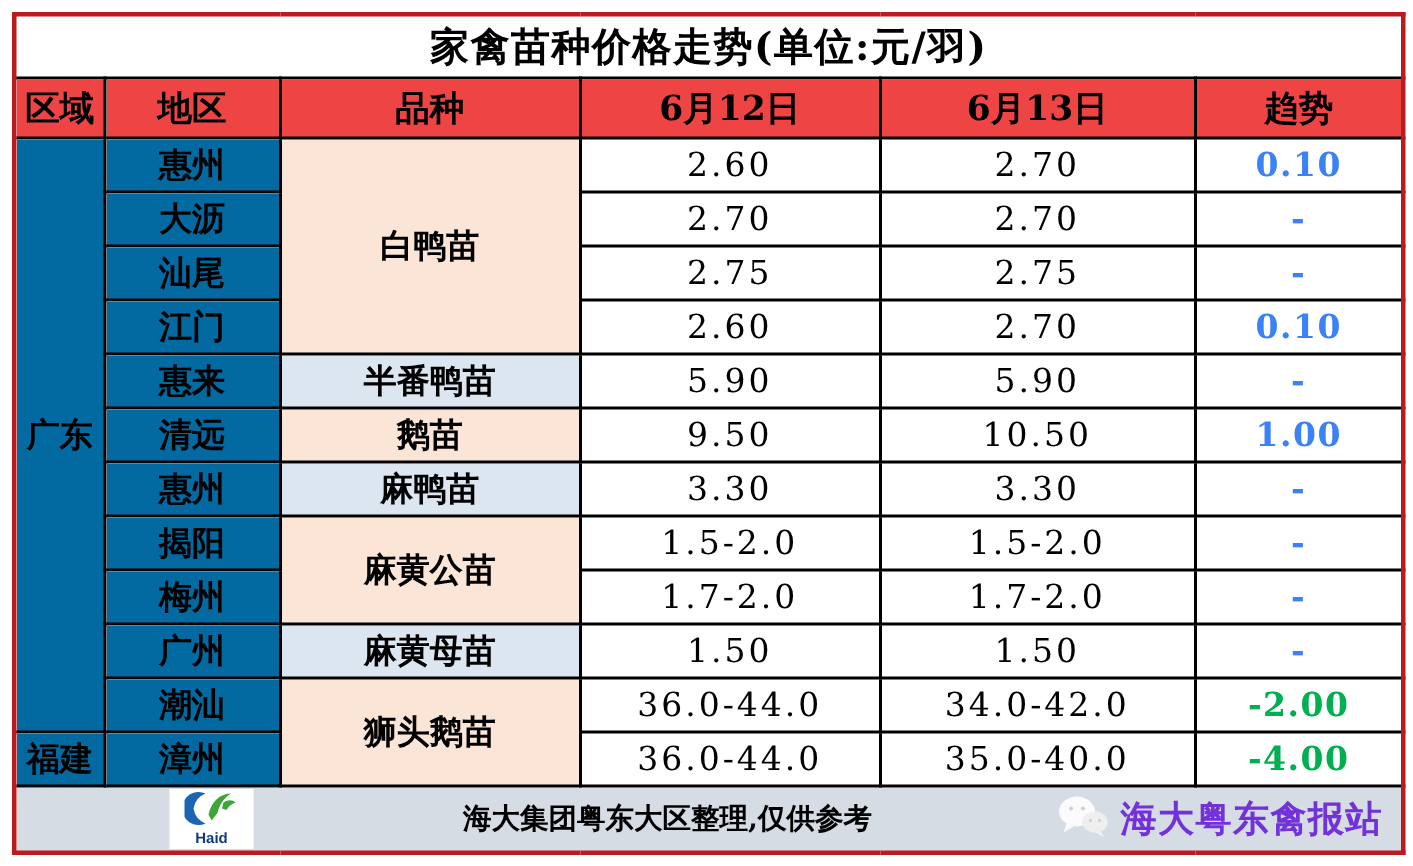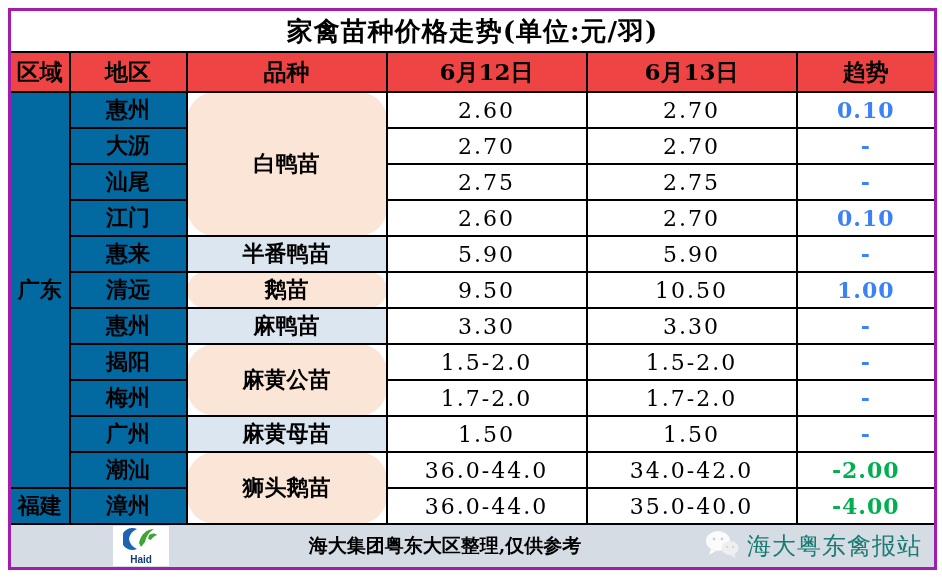--- a/index.html
+++ b/index.html
@@ -1,42 +1,42 @@
 <!DOCTYPE html>
 <html><head>
 <meta charset="utf-8">
 <style>
   html,body{margin:0;padding:0;background:#ffffff;}
   body{width:942px;height:577px;overflow:hidden;
        font-family:"DejaVu Serif","Liberation Serif",serif;}
   .page{position:relative;width:942px;height:577px;background:#fff;}
   table.price{border-collapse:collapse;table-layout:fixed;width:926px;
-              margin:8px 0 0 8px;border:3px solid #a21caf;}
+              margin:8px 0 0 8px;border:3px solid #b91c1c;}
   td,th{border:2px solid #000;text-align:center;vertical-align:middle;
         padding:0;overflow:hidden;color:#000;}
   .title-cell{height:40px;background:#fff;font-size:26px;font-weight:bold;letter-spacing:1px;}
   tr.head th{height:38px;background:#ef4444;font-size:23px;font-weight:bold;}
   tbody td{height:34px;font-size:21px;background:#fff;}
   .region-cell,.area-cell{font-weight:bold;font-size:22px;background:#0369a1;}
   .variety-cell{font-weight:bold;font-size:22px;}
-  .peach{background:#FBE5D6;border-radius:28px;}
+  .peach{background:#FBE5D6;}
   .bluecell{background:#DCE6F1;}
   .num{font-size:22px;letter-spacing:2px;}
   .trend-cell{font-size:22px;font-weight:bold;letter-spacing:1px;}
   .red{color:#3b82f6;}
   .green{color:#00B050;}
   .footer-cell{height:42px;background:#D6DCE4;}
   .footer-inner{display:flex;align-items:center;height:100%;justify-content:center;}
   .haid-logo{width:56px;height:40px;background:#fff;margin-left:102px;flex:0 0 auto;
              display:flex;flex-direction:column;align-items:center;justify-content:center;}
   .haid-label{font-family:"Liberation Sans","DejaVu Sans",sans-serif;
               font-size:10px;font-weight:bold;color:#123A7D;line-height:10px;}
   .footer-note{flex:1;text-align:center;font-size:19px;font-weight:bold;color:#000;margin-left:16px;}
   .station-group{display:flex;align-items:center;margin-right:12px;flex:0 0 auto;}
-  .station-name{color:#0f766e;font-size:24px;font-weight:normal;letter-spacing:1px;
+  .station-name{color:#6d28d9;font-size:24px;font-weight:bold;letter-spacing:1px;
                 font-family:"DejaVu Sans","Liberation Sans",sans-serif;opacity:0.95;}
   .wechat-icon{margin-right:8px;display:inline-block;}
 </style>
 </head>
 <body>
 
 <div class="page">
   <table class="price">
     <colgroup>
       <col style="width:60px">

